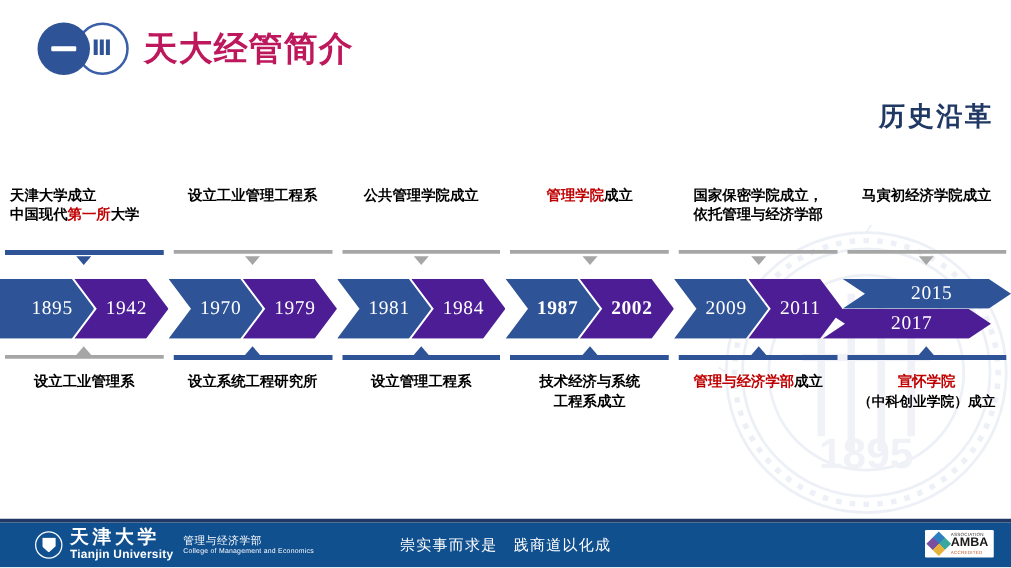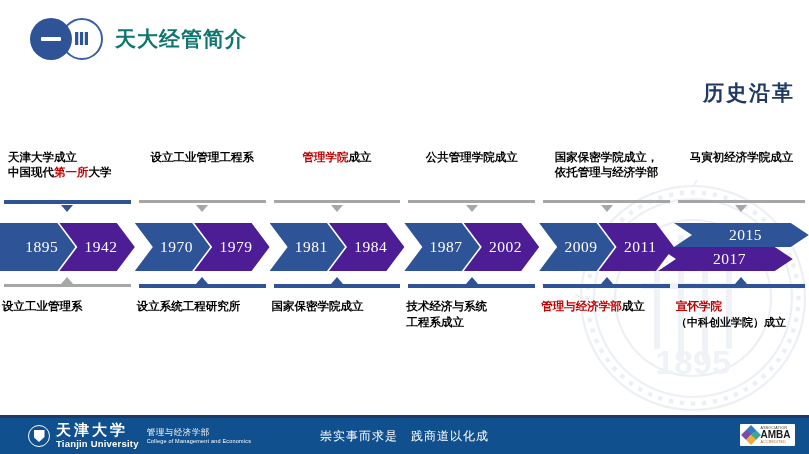--- a/index.html
+++ b/index.html
@@ -53,22 +53,22 @@
     display: flex; align-items: center; justify-content: center;
     margin-left: -11px;
     position: relative; z-index: 1;
     color: #2e5396;
     font-size: 17px;
     font-weight: bold;
     letter-spacing: 1px;
   }
   .badge-title {
     margin-left: 12px;
-    color: #0f766e;
-    font-size: 21px;
+    color: #be185d;
+    font-size: 27px;
     font-weight: bold;
     letter-spacing: 1px;
   }
 
   
   .slide-title {
     position: absolute;
     right: 14px; top: 68px;
     color: #1f3864;
     font-size: 21px;
@@ -158,21 +158,21 @@
   }
   .chev-shape {
     clip-path: polygon(0 0, calc(100% - 18px) 0, 100% 50%, calc(100% - 18px) 100%, 0 100%);
   }
   .chev-shape.notched {
     clip-path: polygon(0 0, calc(100% - 18px) 0, 100% 50%, calc(100% - 18px) 100%, 0 100%, 18px 50%);
   }
 
   
   .lbl-bot {
-    text-align: left;
+    text-align: center;
     font-size: 11.5px;
     line-height: 16px;
     font-weight: bold;
     color: #000000;
     padding: 0 2px;
   }
   .lbl-bot .sub {
     font-weight: bold;
     font-size: 11px;
     color: #000000;
@@ -366,24 +366,24 @@
 
   <div class="timeline">
     <div class="tl-row tl-top-labels" id="row-top-labels">
         <div class="grp">
           <div class="lbl-top left-align"><span class="">天津大学成立</span><br><span class="">中国现代</span><span class="hl">第一所</span><span class="">大学</span></div>
         </div>
         <div class="grp">
           <div class="lbl-top"><span class="">设立工业管理工程系</span></div>
         </div>
         <div class="grp">
+          <div class="lbl-top"><span class="">公共管理学院成立</span></div>
+        </div>
+        <div class="grp">
           <div class="lbl-top"><span class="hl">管理学院</span><span class="">成立</span></div>
-        </div>
-        <div class="grp">
-          <div class="lbl-top"><span class="">公共管理学院成立</span></div>
         </div>
         <div class="grp">
           <div class="lbl-top"><span class="">国家保密学院成立，</span><br><span class="">依托管理与经济学部</span></div>
         </div>
         <div class="grp">
           <div class="lbl-top"><span class="">马寅初经济学院成立</span></div>
         </div>
       </div>
     <div class="tl-row tl-top-rules" id="row-top-rules">
         <div class="grp">
@@ -441,21 +441,21 @@
           </div>
         </div>
         <div class="grp" style="display: flex;">
           <div class="chev chev-shape blue notched">
             <span class="chev-inner">1981</span>
           </div>
           <div class="chev chev-shape gray notched">
             <span class="chev-inner">1984</span>
           </div>
         </div>
-        <div class="grp" style="display: flex;">
+        <div class="grp" style="display: flex; font-weight: bold;">
           <div class="chev chev-shape blue notched">
             <span class="chev-inner">1987</span>
           </div>
           <div class="chev chev-shape gray notched">
             <span class="chev-inner">2002</span>
           </div>
         </div>
         <div class="grp" style="display: flex;">
           <div class="chev chev-shape blue notched">
             <span class="chev-inner">2009</span>
@@ -512,21 +512,21 @@
         </div>
       </div>
     <div class="tl-row tl-bot-labels" id="row-bot-labels">
         <div class="grp">
           <div class="lbl-bot"><span class="">设立工业管理系</span></div>
         </div>
         <div class="grp">
           <div class="lbl-bot"><span class="">设立系统工程研究所</span></div>
         </div>
         <div class="grp">
-          <div class="lbl-bot"><span class="">国家保密学院成立</span></div>
+          <div class="lbl-bot"><span class="">设立管理工程系</span></div>
         </div>
         <div class="grp">
           <div class="lbl-bot"><span class="">技术经济与系统</span><br><span class="">工程系成立</span></div>
         </div>
         <div class="grp">
           <div class="lbl-bot"><span class="hl">管理与经济学部</span><span class="">成立</span></div>
         </div>
         <div class="grp">
           <div class="lbl-bot"><span class="hl">宣怀学院</span><br><span class="sub">（中科创业学院）成立</span></div>
         </div>

